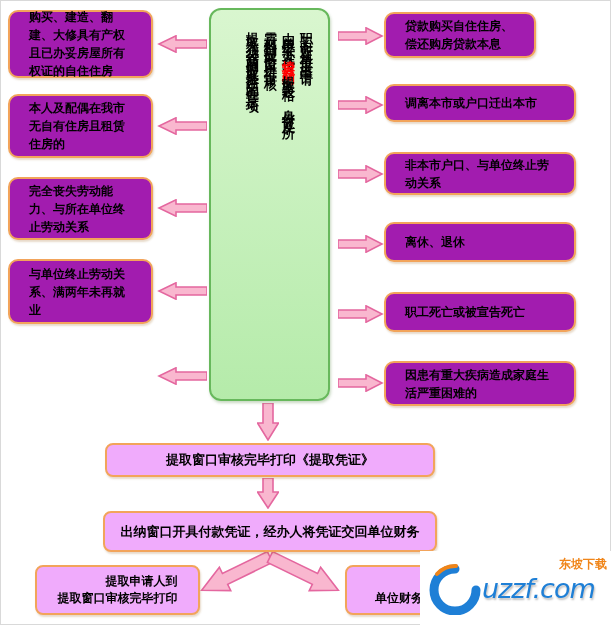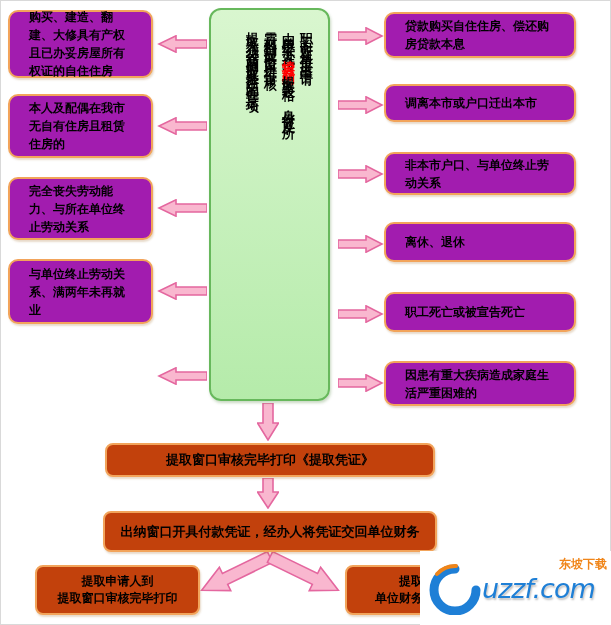--- a/index.html
+++ b/index.html
@@ -6,22 +6,22 @@
   html,body { background:#fff; }
   body { font-family:"DejaVu Sans","Liberation Sans",sans-serif; color:#000; }
   .canvas { position:relative; width:611px; height:625px; background:#fff; overflow:hidden;
             box-shadow: inset 0 0 0 1px #d9d9d9; }
 
   
   .box { position:absolute; background:#a21caf; border:2px solid #F2A45B; border-radius:10px;
          display:flex; align-items:center; padding:4px 19px; font-size:12px; font-weight:bold;
          line-height:1.5; box-shadow:1px 2px 2px rgba(150,90,20,.22); }
   .box.ctr { justify-content:flex-start; text-align:center; }
-  .flowbox { position:absolute; background:#c2410c; border:2px solid #F2A45B; border-radius:8px;
-             display:flex; align-items:center; justify-content:center; text-align:center;
+  .flowbox { position:absolute; background:#f0abfc; border:2px solid #F2A45B; border-radius:8px;
+             display:flex; align-items:center; justify-content:center; text-align:right;
              font-size:13px; font-weight:bold; box-shadow:1px 2px 2px rgba(150,90,20,.22); }
   .pre { white-space:pre-line; }
 
   
   .green-box { position:absolute; left:209px; top:8px; width:121px; height:393px;
                border:2px solid #67B85C; border-radius:12px;
                background:linear-gradient(180deg,#D9F6CF,#B5EBAA);
                box-shadow:1px 2px 3px rgba(60,120,40,.28); padding:12px 10px; }
   .vtext { writing-mode:vertical-rl; text-orientation:upright; height:100%; width:100%;
            font-size:13px; font-weight:bold; letter-spacing:4px; line-height:1; }
@@ -100,21 +100,21 @@
   <div class="box" style="left:8px;top:94px;width:145px;height:64px">
       <span>本人及配偶在我市无自有住房且租赁住房的</span>
     </div>
   <div class="box" style="left:8px;top:177px;width:145px;height:63px">
       <span>完全丧失劳动能力、与所在单位终止劳动关系</span>
     </div>
   <div class="box" style="left:8px;top:259px;width:145px;height:65px">
       <span>与单位终止劳动关系、满两年未再就业</span>
     </div>
 
-  <div class="box" style="left:384px;top:12px;width:192px;height:46px">
+  <div class="box" style="left:384px;top:12px;width:152px;height:46px">
       <span>贷款购买自住住房、偿还购房贷款本息</span>
     </div>
   <div class="box ctr" style="left:384px;top:84px;width:192px;height:38px">
       <span>调离本市或户口迁出本市</span>
     </div>
   <div class="box" style="left:384px;top:152px;width:192px;height:43px">
       <span>非本市户口、与单位终止劳动关系</span>
     </div>
   <div class="box ctr" style="left:384px;top:222px;width:192px;height:40px">
       <span>离休、退休</span>

